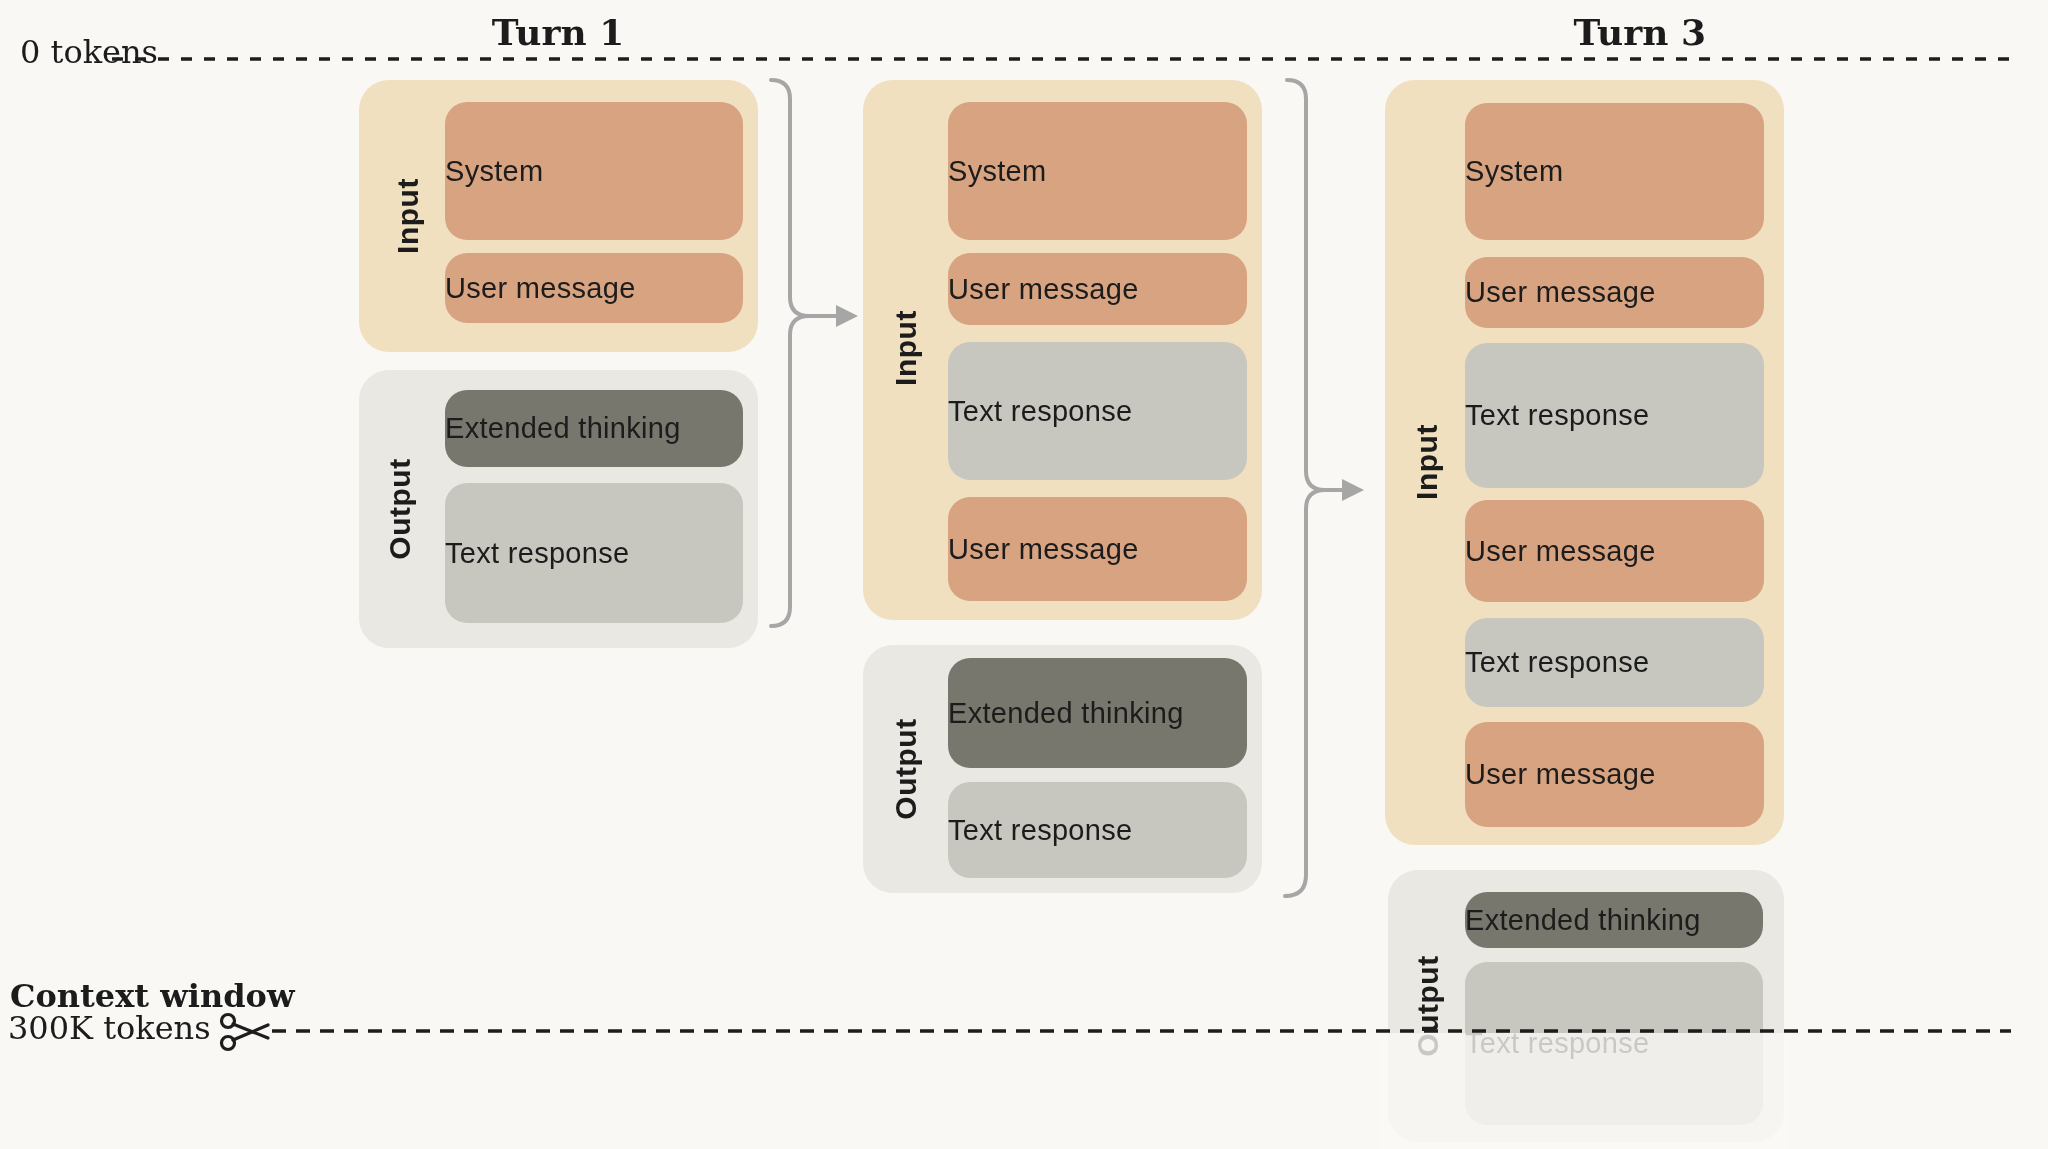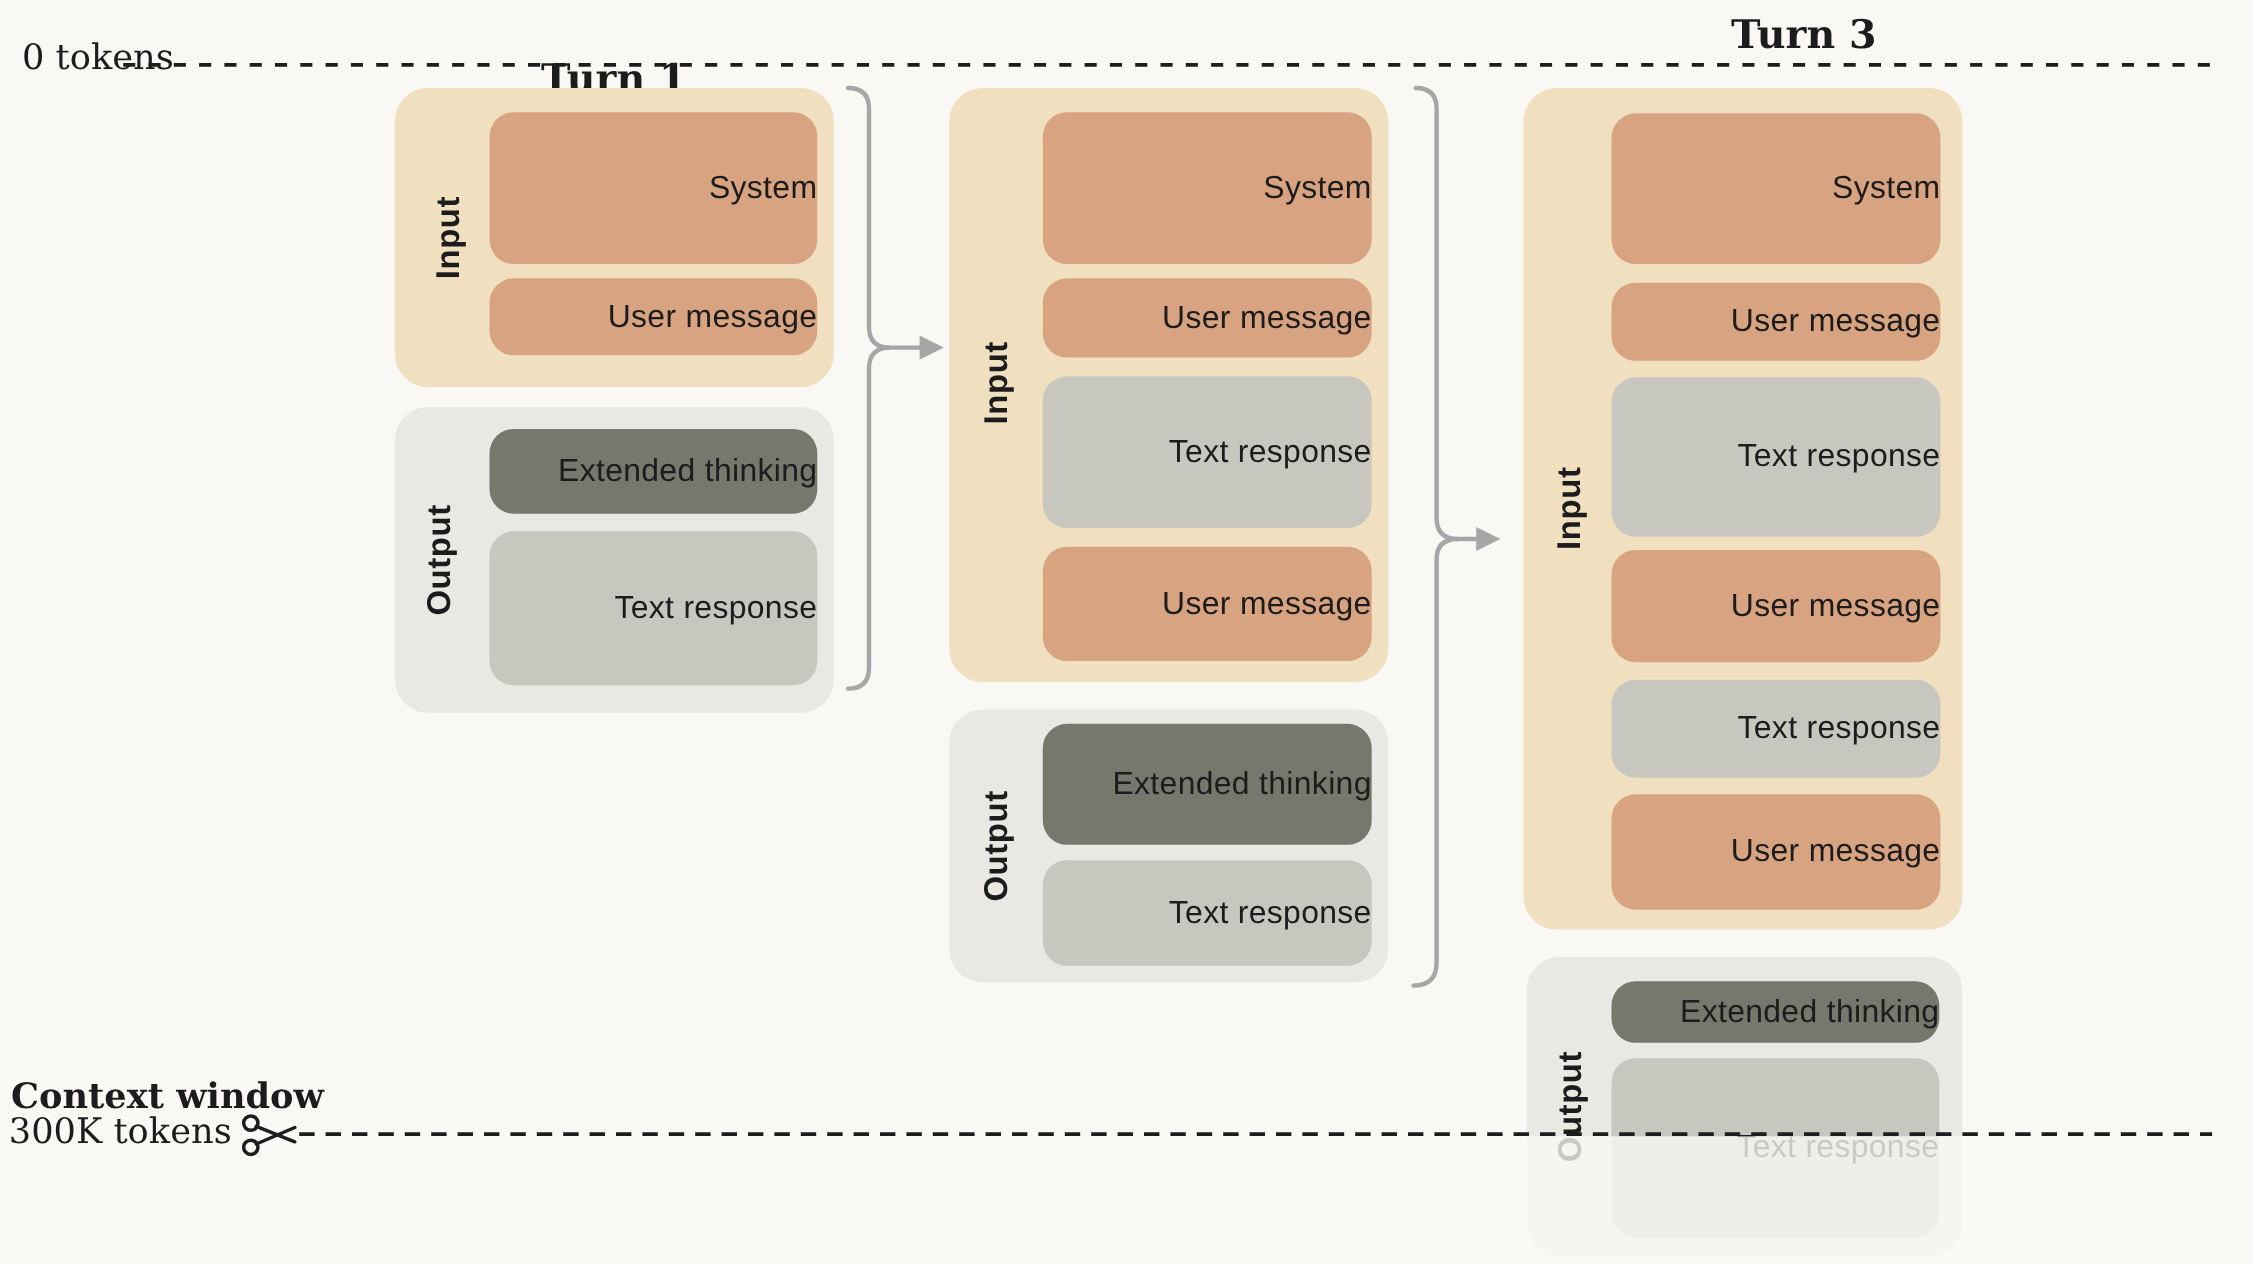--- a/index.html
+++ b/index.html
@@ -8,40 +8,40 @@
          font-family:"Liberation Sans",sans-serif;color:var(--c-text,#1c1c1c);text-decoration:underline;}
   .serif{font-family:"DejaVu Serif","Liberation Serif",serif;}
   .turn-title{position:absolute;top:12px;width:240px;text-align:center;
               font-family:"DejaVu Serif","Liberation Serif",serif;
               font-weight:bold;font-size:36px;line-height:40px;}
   .marker-label{position:absolute;font-size:32px;line-height:36px;}
   .bold{font-weight:bold;}
   .group{position:absolute;border-radius:30px;}
   .g-in{background:var(--c-input-group,#f0e0c0);}
   .g-out{background:var(--c-output-group,#e9e8e3);}
-  .block{position:absolute;border-radius:22px;display:flex;align-items:center;justify-content:flex-end;}
+  .block{position:absolute;border-radius:22px;display:flex;align-items:center;justify-content:flex-start;}
   .t-msg{background:var(--c-message-block,#d8a381);}
   .t-resp{background:var(--c-response-block,#c7c7c0);}
   .t-think{background:var(--c-thinking-block,#78776d);}
   .blabel{font-size:29px;letter-spacing:.3px;color:var(--c-text,#1c1c1c);}
   .vlabel{position:absolute;width:220px;height:36px;line-height:36px;text-align:center;
           font-weight:bold;font-size:30px;letter-spacing:.5px;
           transform:rotate(-90deg);transform-origin:center center;}
   #fade-overlay{position:absolute;left:1378px;top:1033px;width:412px;height:116px;
                 background:rgba(250,249,246,0.78);z-index:4;}
   #line-layer{position:absolute;left:0;top:0;z-index:5;pointer-events:none;}
 </style>
 </head>
 <body>
 
 <div id="stage">
 
   <div class="marker-label serif" style="left:20px;top:34px;">0 tokens</div>
 
-  <div class="turn-title" style="left:438px;margin-top:40px;">Turn 1</div>
+  <div class="turn-title" style="left:438px;">Turn 1</div>
   <div class="turn-title" style="left:1466px;text-align:right;">Turn 3</div>
 
   <div class="group g-in" style="left:359px;top:80px;width:399px;height:272px;"></div>
   <div class="vlabel" style="left:298px;top:198px;">Input</div>
   <div class="block t-msg" style="left:445px;top:102px;width:298px;height:138px;">
     <span class="blabel">System</span>
   </div>
   <div class="block t-msg" style="left:445px;top:253px;width:298px;height:70px;">
     <span class="blabel">User message</span>
   </div>

